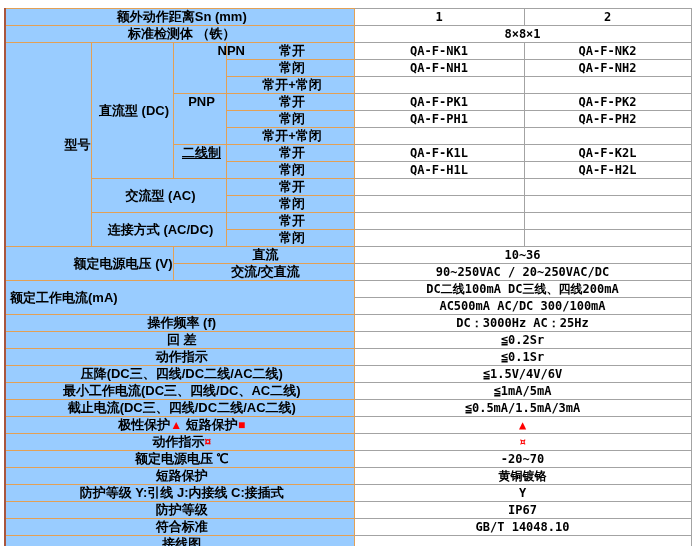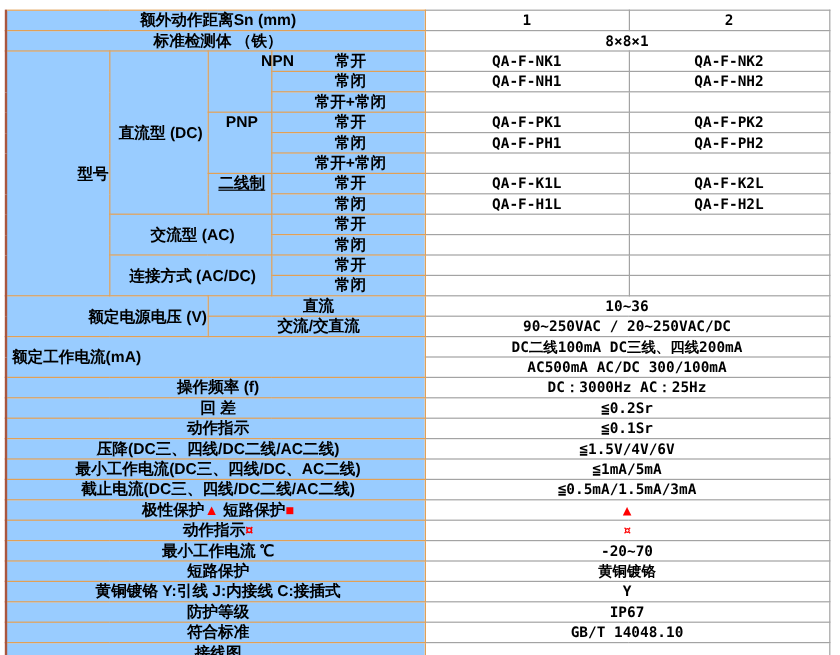--- a/index.html
+++ b/index.html
@@ -179,29 +179,29 @@
         </tr>
         <tr>
           <td class="label" colspan="4">极性保护<span class="sym">▲</span> 短路保护<span class="sym">■</span></td>
           <td class="value" colspan="2"><span class="sym">▲</span></td>
         </tr>
         <tr>
           <td class="label" colspan="4">动作指示<span class="sym">¤</span></td>
           <td class="value" colspan="2"><span class="sym">¤</span></td>
         </tr>
         <tr>
-          <td class="label" colspan="4">最小工作电流 ℃</td>
+          <td class="label" colspan="4">额定电源电压 ℃</td>
           <td class="value" colspan="2">-20~70</td>
         </tr>
         <tr>
           <td class="label" colspan="4">短路保护</td>
           <td class="value" colspan="2">黄铜镀铬</td>
         </tr>
         <tr>
-          <td class="label" colspan="4">黄铜镀铬 Y:引线 J:内接线 C:接插式</td>
+          <td class="label" colspan="4">防护等级 Y:引线 J:内接线 C:接插式</td>
           <td class="value" colspan="2">Y</td>
         </tr>
         <tr>
           <td class="label" colspan="4">防护等级</td>
           <td class="value" colspan="2">IP67</td>
         </tr>
         <tr>
           <td class="label" colspan="4">符合标准</td>
           <td class="value" colspan="2">GB/T 14048.10</td>
         </tr>

